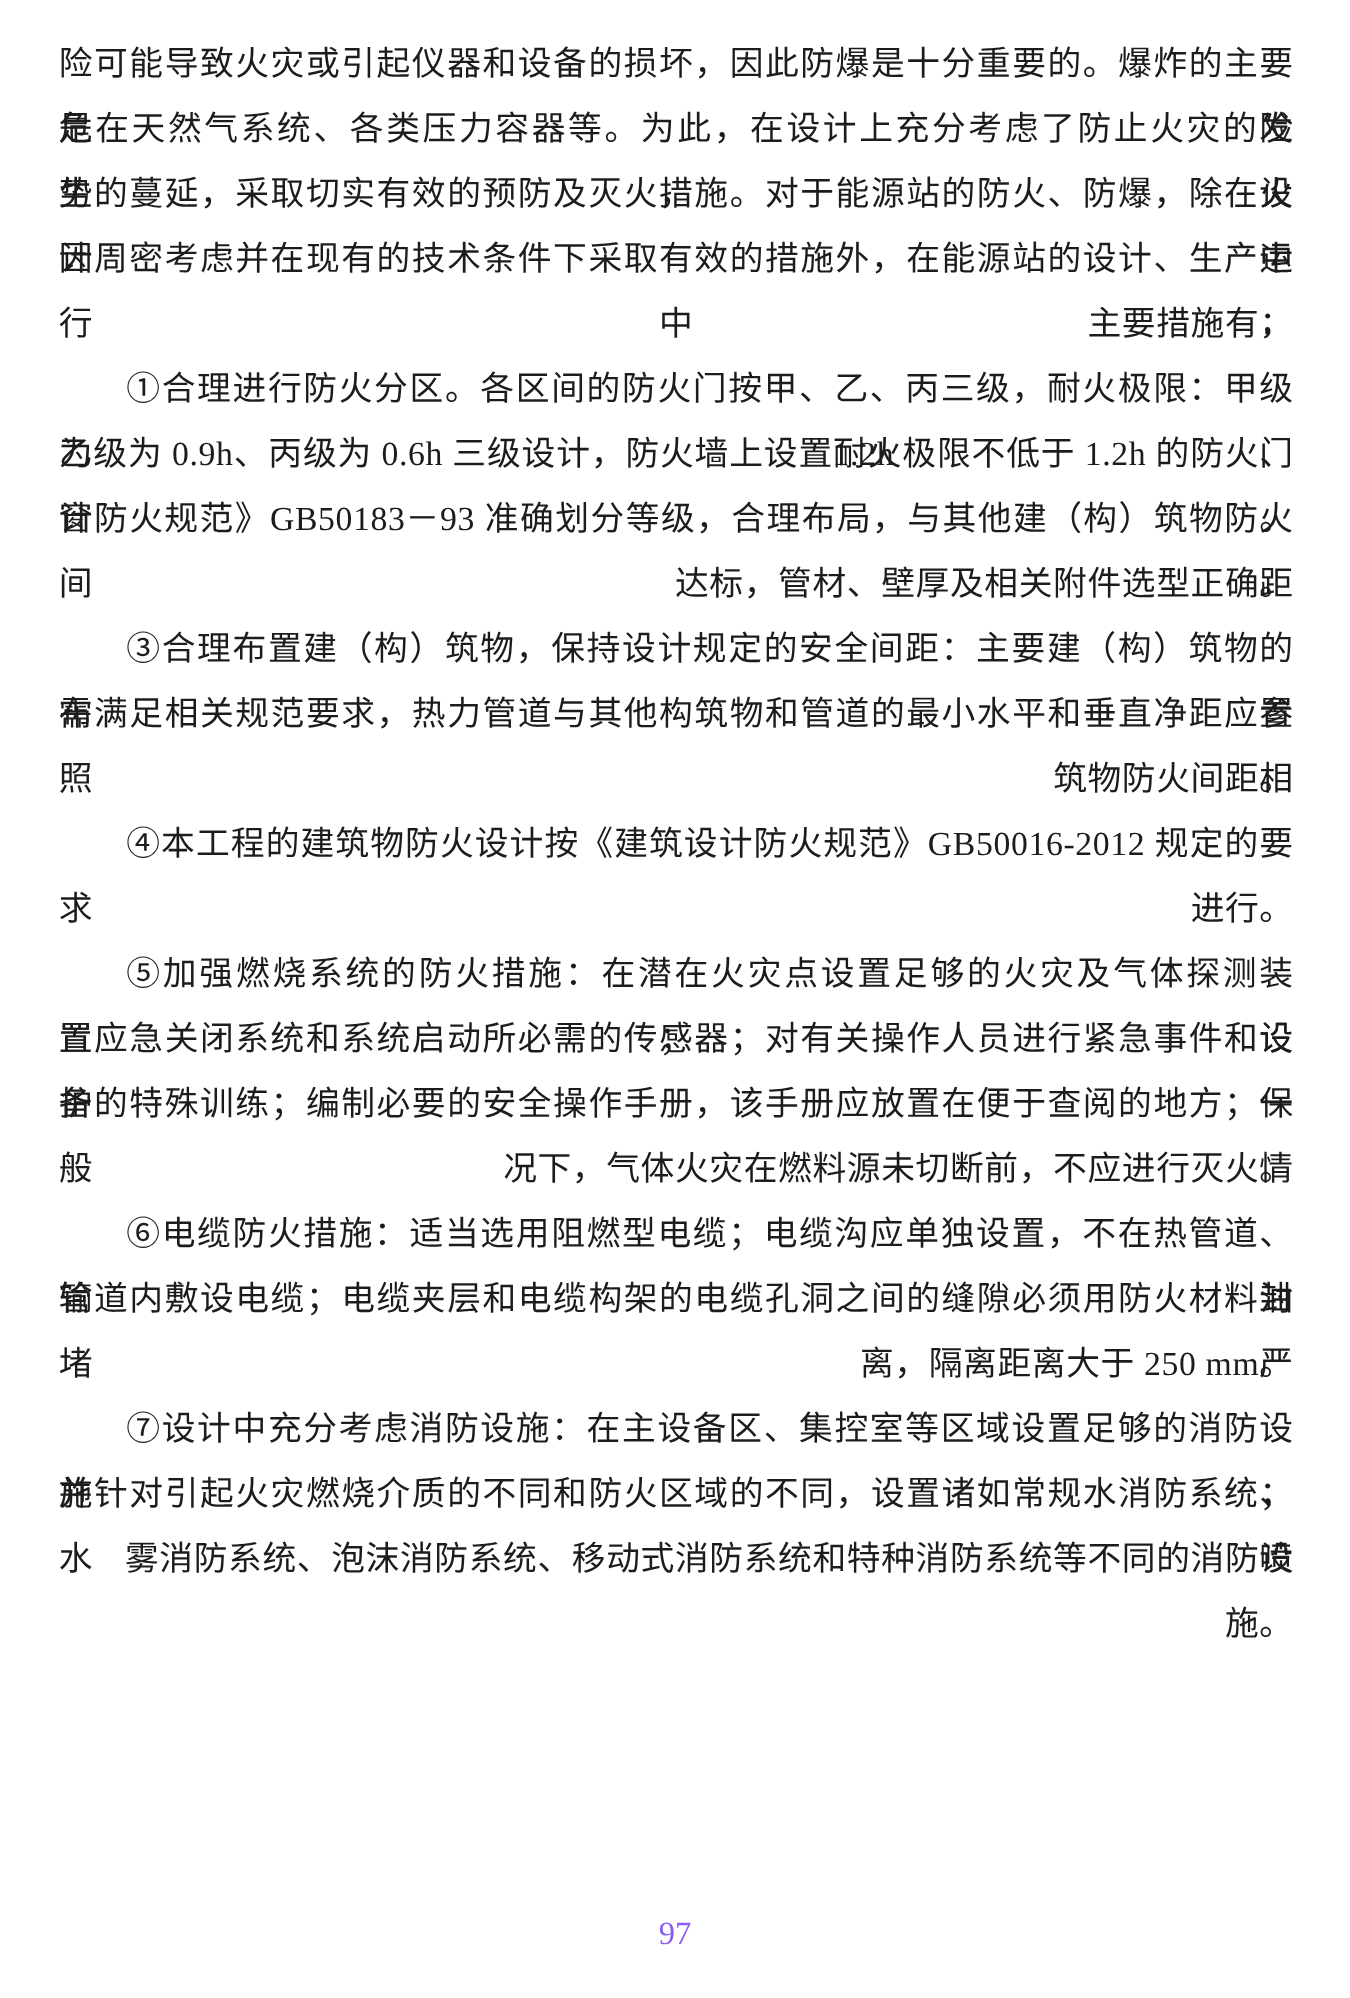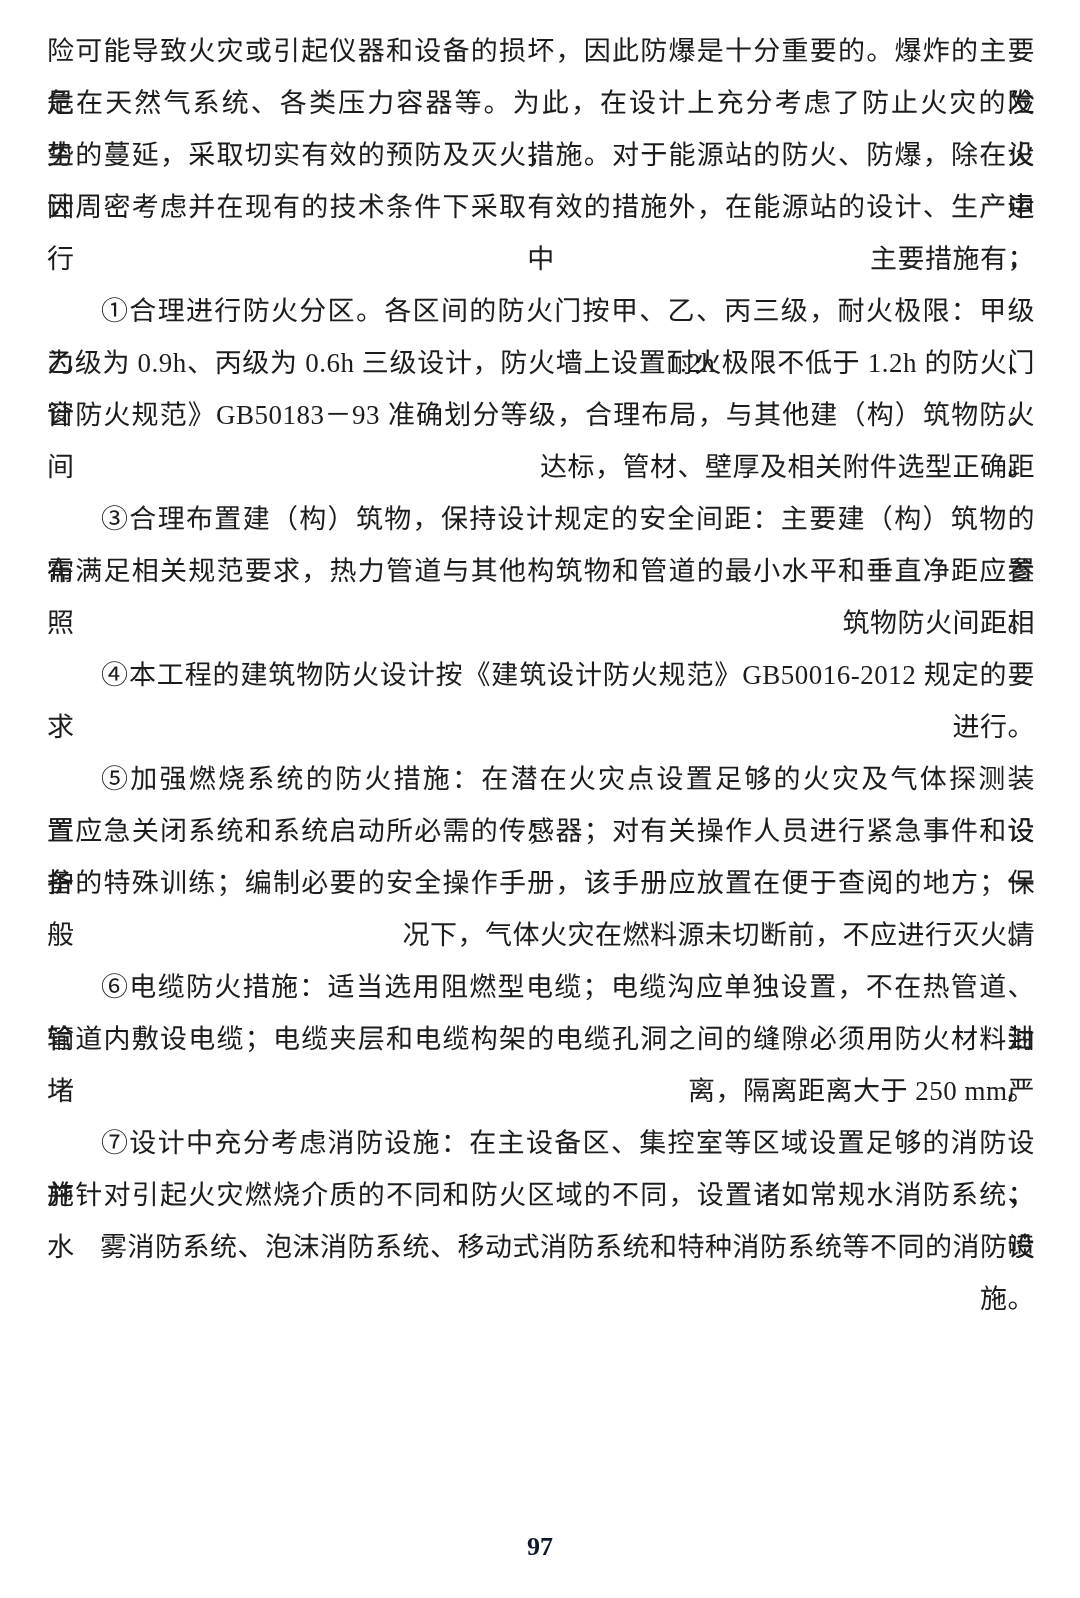--- a/index.html
+++ b/index.html
@@ -39,22 +39,21 @@
   .line.indent {
     text-indent: 54px;
   }
   .page-number {
     position: absolute;
     top: 1532px;
     left: 0;
     width: 100%;
     text-align: center;
     font-size: 26px;
-    color: #0f172a;
-    font-weight: bold;
+    color: #8b5cf6;
   }
 </style>
 </head>
 <body>
 
 <div class="page">
   <div class="text-block">
       <div class="line justify">险可能导致火灾或引起仪器和设备的损坏，因此防爆是十分重要的。爆炸的主要危险</div>
       <div class="line justify">是在天然气系统、各类压力容器等。为此，在设计上充分考虑了防止火灾的发生，火</div>
       <div class="line justify">势的蔓延，采取切实有效的预防及灭火措施。对于能源站的防火、防爆，除在设计中</div>

